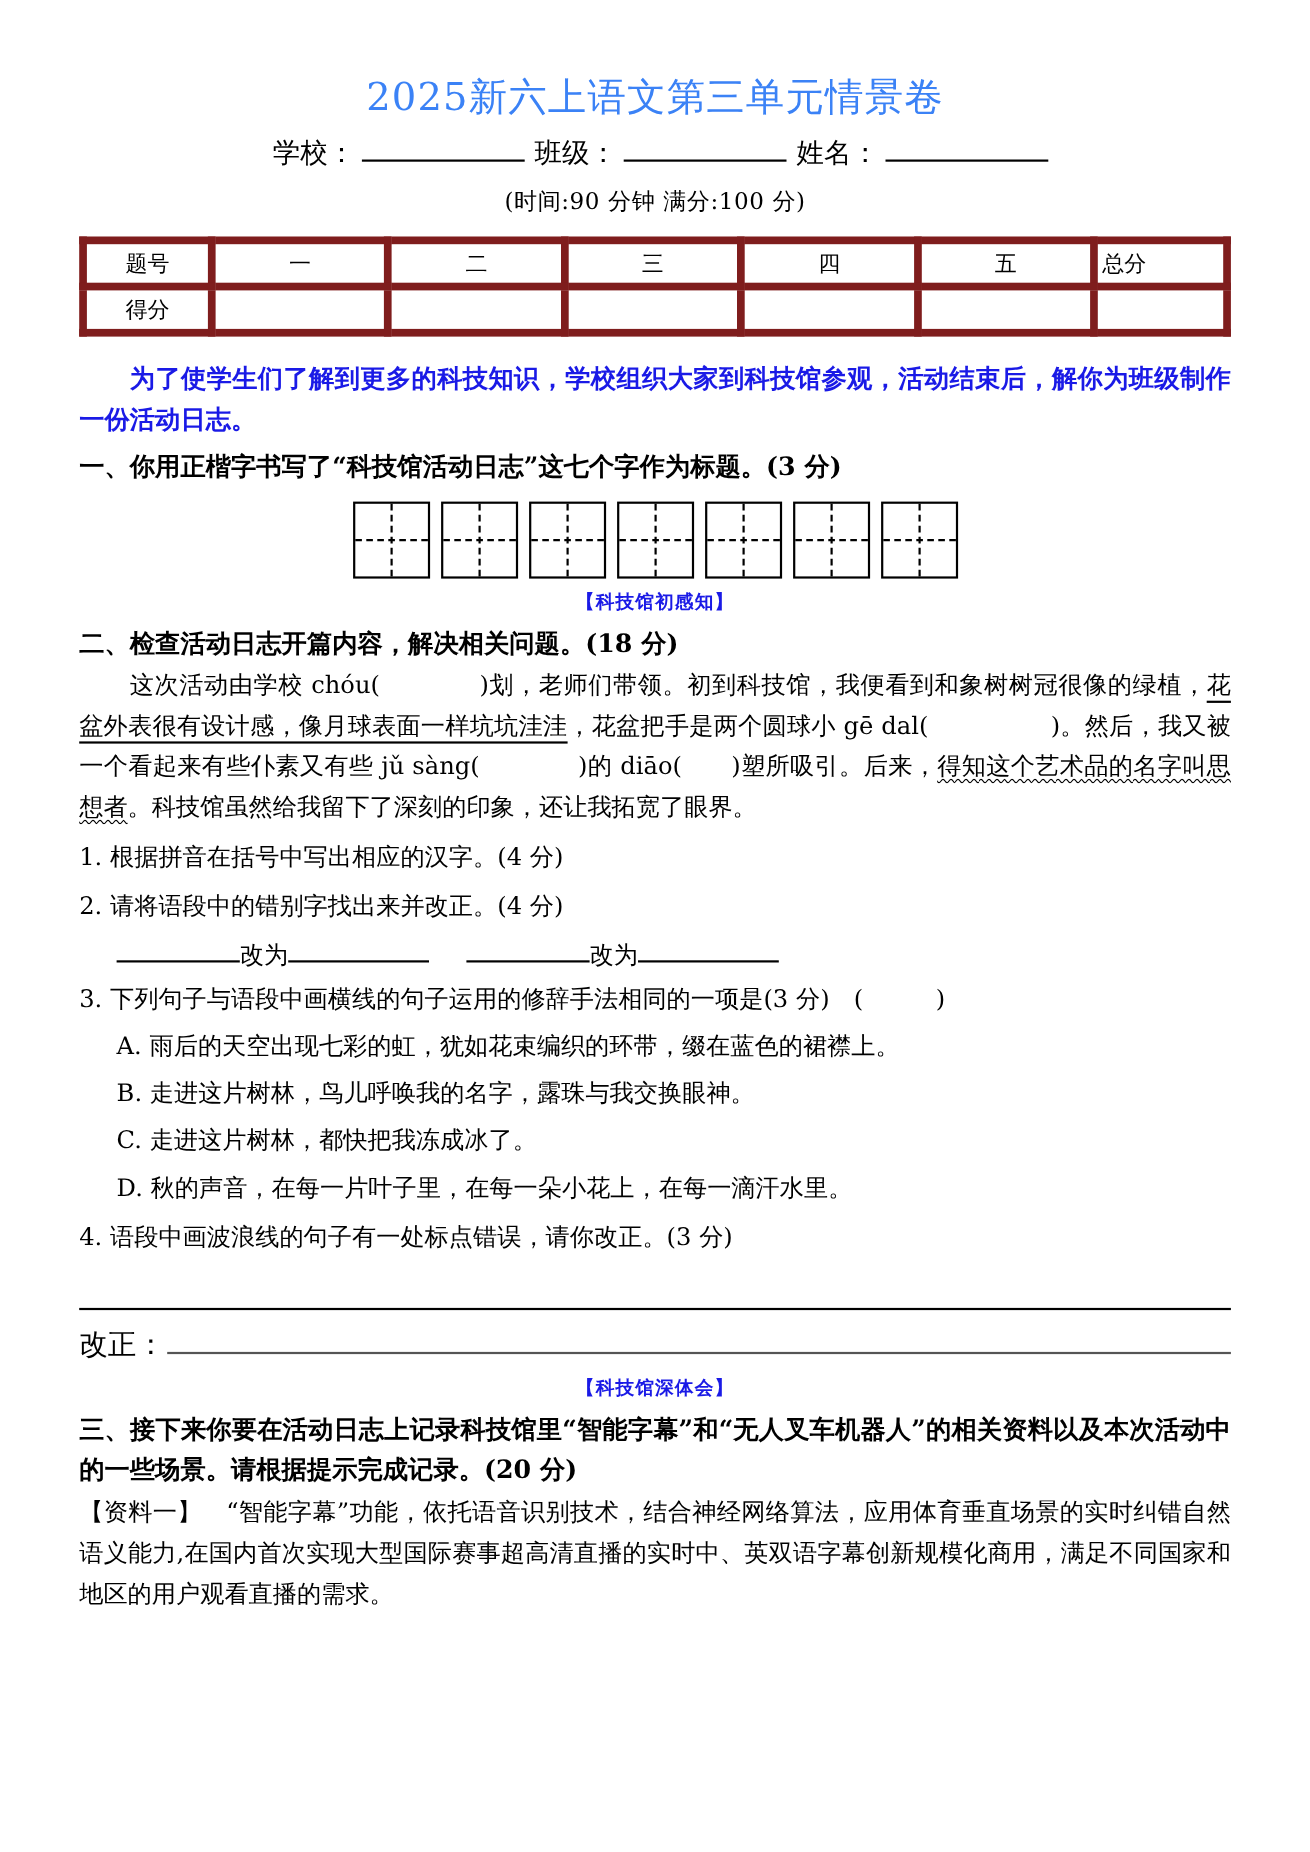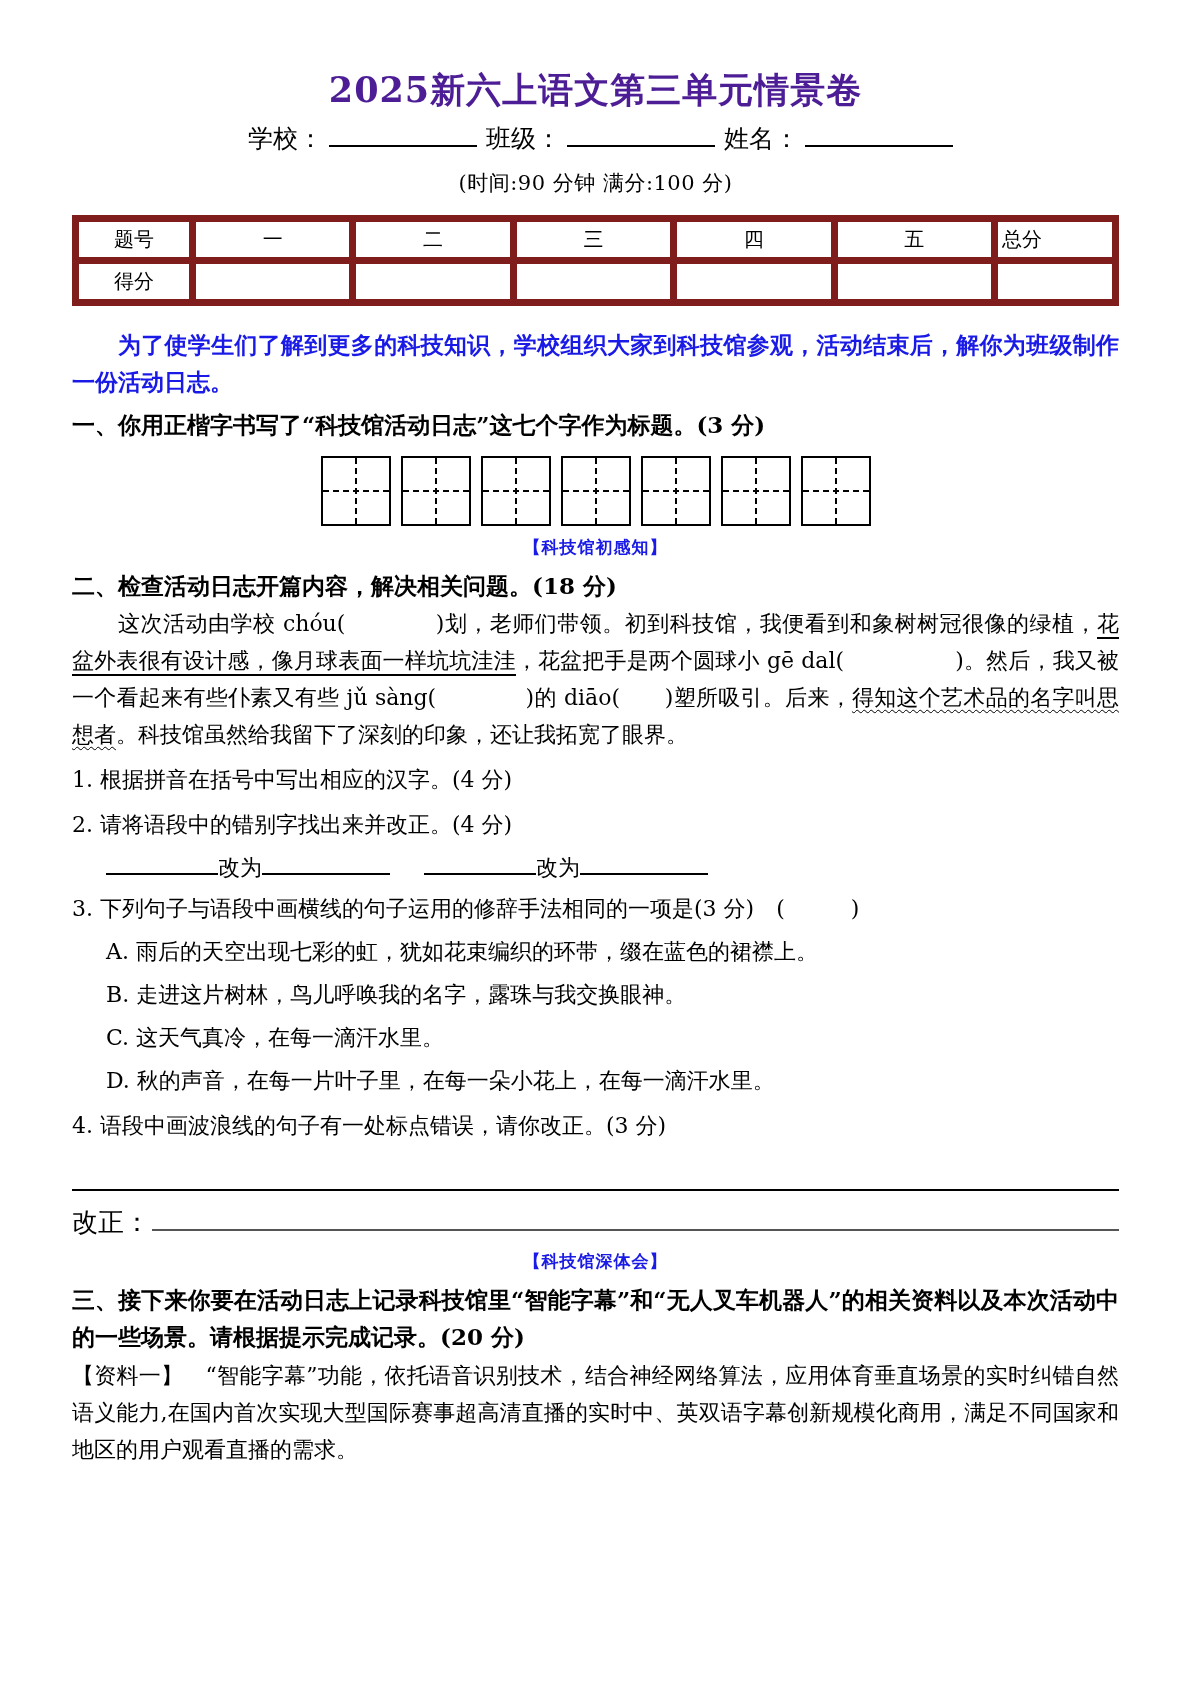--- a/index.html
+++ b/index.html
@@ -13,23 +13,23 @@
   .page{
     position:relative;
     width:1191px; height:1684px;
     box-sizing:border-box;
     padding:46px 72px 0 72px;
   }
 
   
   .title{
     text-align:center;
-    color:#4c1d95;
+    color:#3b82f6;
     font-size:35px;
-    font-weight:bold;
+    font-weight:normal;
     letter-spacing:1px;
     line-height:1.25;
     margin:22px 0 10px 0;
   }
 
   
   .idline{
     display:flex;
     justify-content:center;
     align-items:baseline;
@@ -266,21 +266,21 @@
   <div class="opt">
     <span>A.</span>
     <span>雨后的天空出现七彩的虹，犹如花束编织的环带，缀在蓝色的裙襟上。</span>
   </div>
   <div class="opt">
     <span>B.</span>
     <span>走进这片树林，鸟儿呼唤我的名字，露珠与我交换眼神。</span>
   </div>
   <div class="opt">
     <span>C.</span>
-    <span>这天气真冷，在每一滴汗水里。</span>
+    <span>走进这片树林，都快把我冻成冰了。</span>
   </div>
   <div class="opt">
     <span>D.</span>
     <span>秋的声音，在每一片叶子里，在每一朵小花上，在每一滴汗水里。</span>
   </div>
 
   <div class="qline">
     <span>4.</span>
     <span>语段中画波浪线的句子有一处标点错误，请你改正。(3 分)</span>
   </div>

